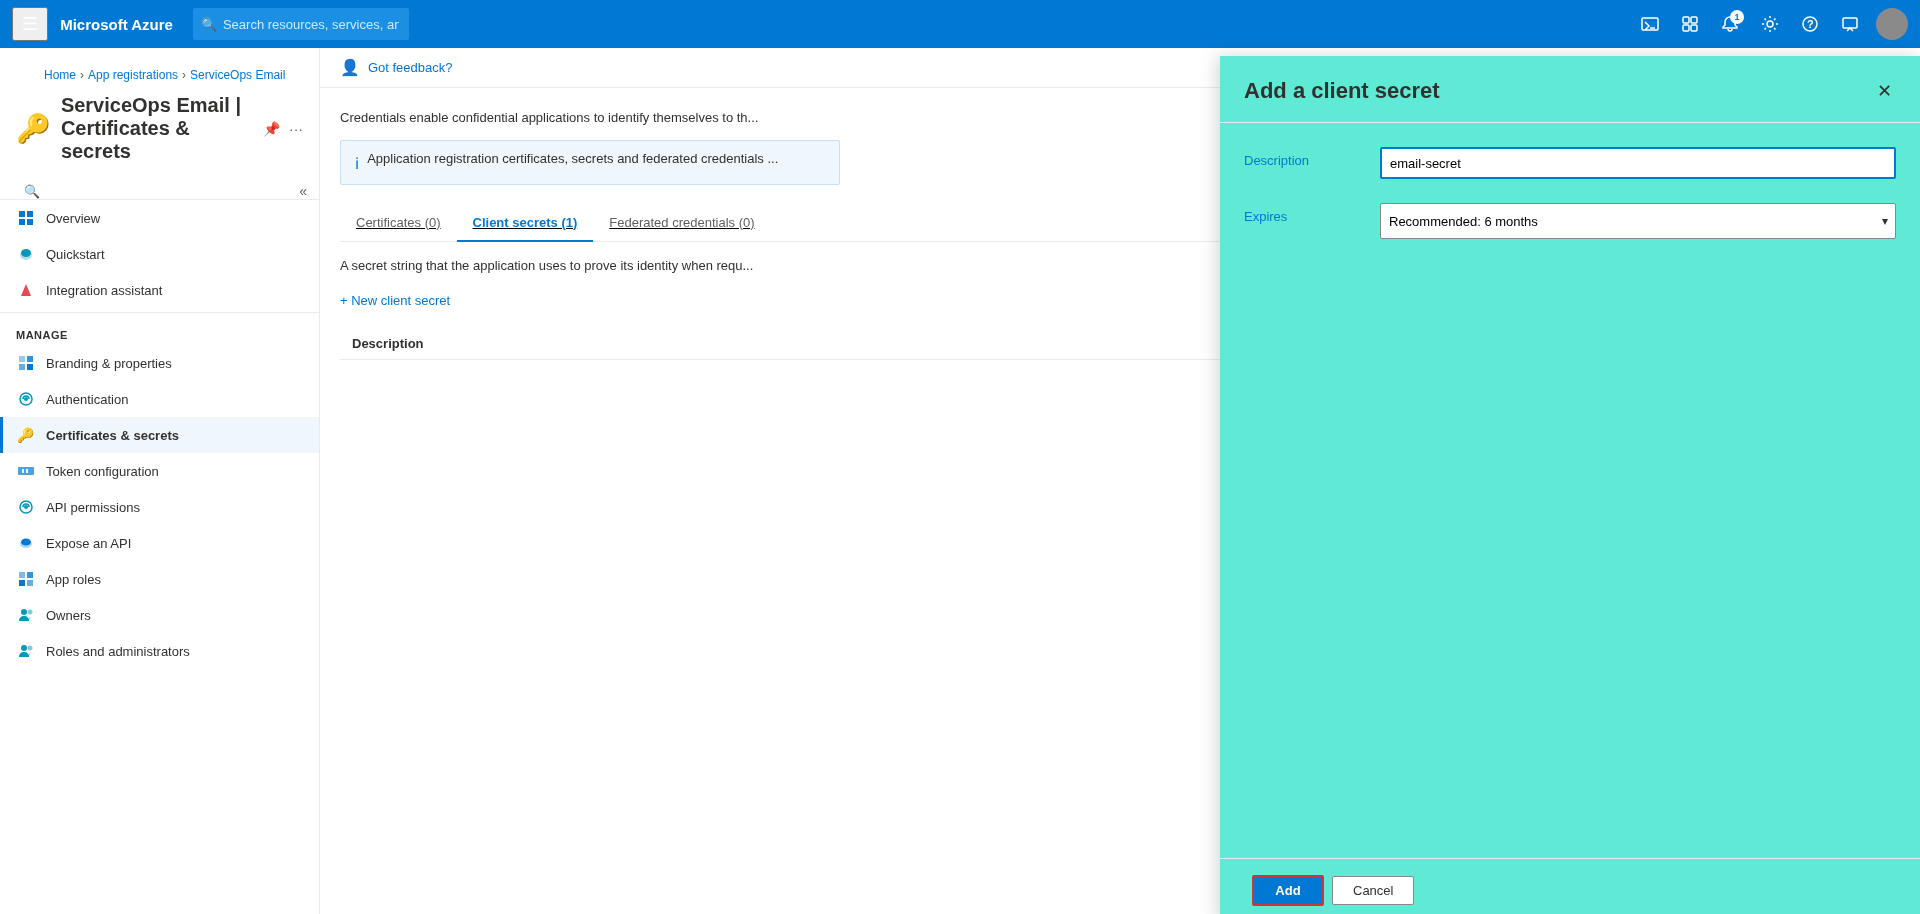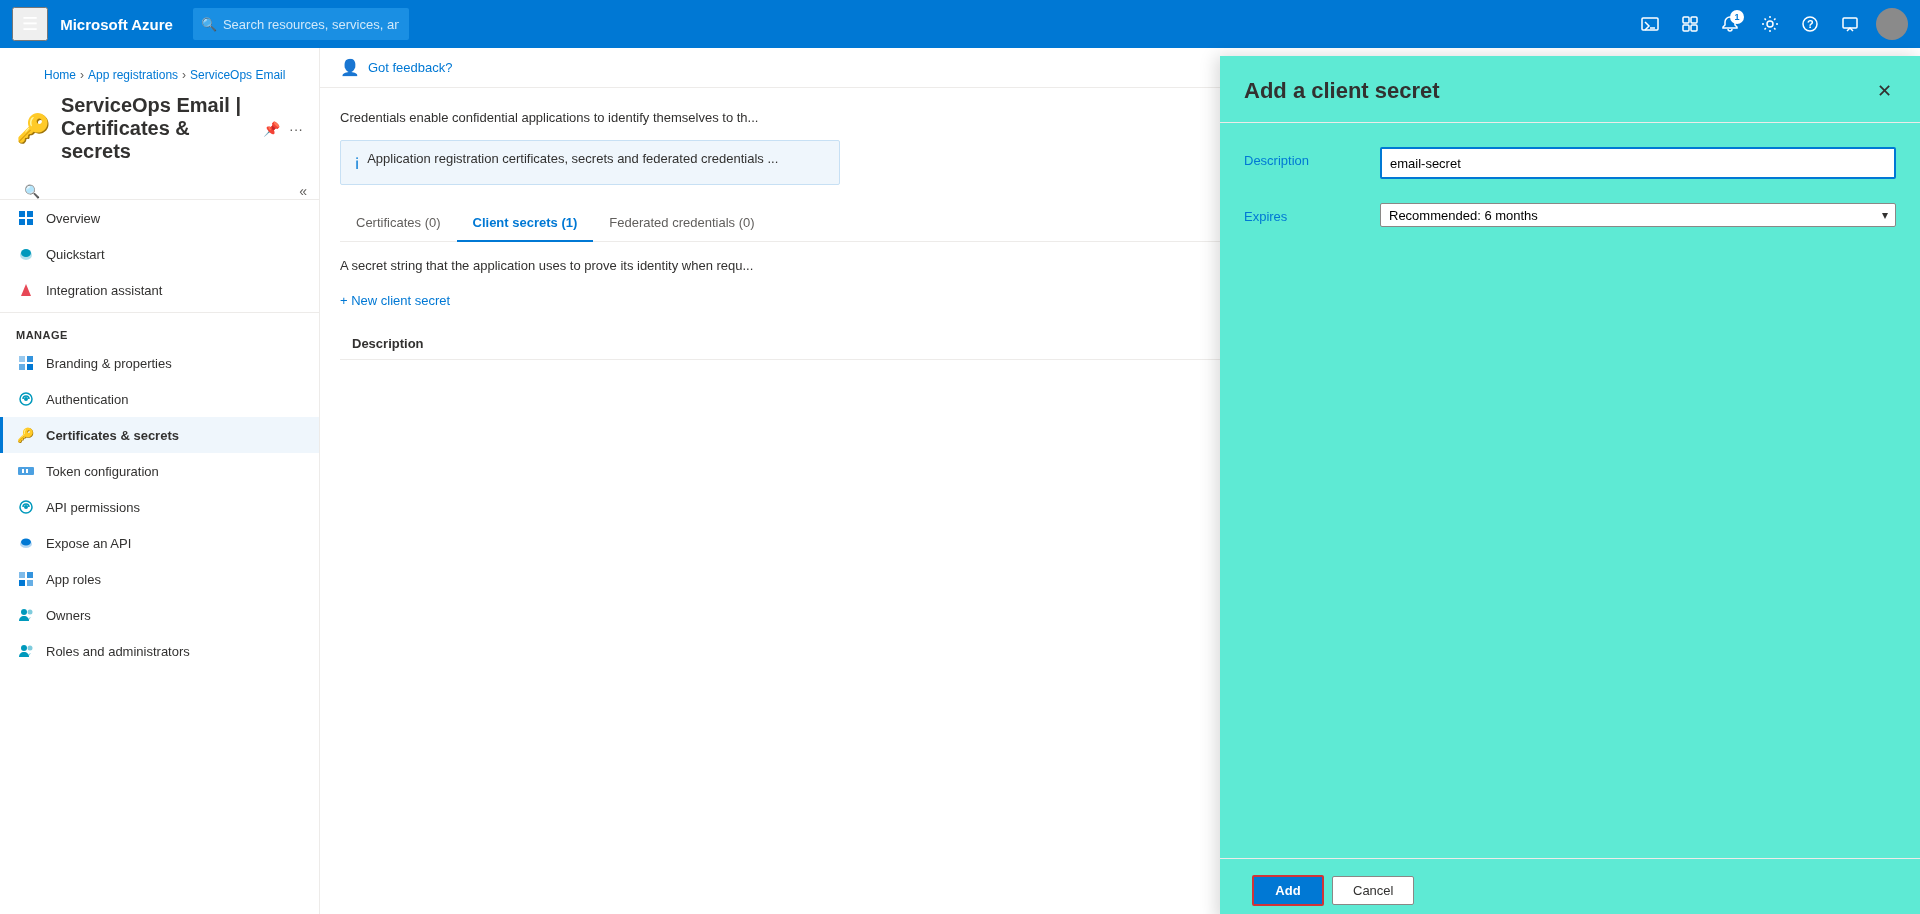--- a/index.html
+++ b/index.html
@@ -297,20 +297,21 @@
       flex-shrink: 0;
       margin-top: 1px;
     }
 
     
     .tabs {
       display: flex;
       gap: 0;
       border-bottom: 1px solid #edebe9;
       margin-bottom: 16px;
+      text-decoration: underline;
     }
     .tab {
       padding: 10px 16px;
       font-size: 13px;
       cursor: pointer;
       color: #605e5c;
       border-bottom: 2px solid transparent;
       margin-bottom: -1px;
     }
     .tab.active {
@@ -423,21 +424,21 @@
       outline: none;
       border: 2px solid #0078d4;
     }
 
     .form-select-wrapper {
       flex: 1;
       position: relative;
     }
     .form-select {
       width: 100%;
-      height: 24px;
+      height: 36px;
       border: 1px solid #8a8886;
       border-radius: 2px;
       padding: 0 30px 0 8px;
       font-size: 13px;
       background: white;
       appearance: none;
       cursor: pointer;
       outline: none;
     }
     .select-chevron {

